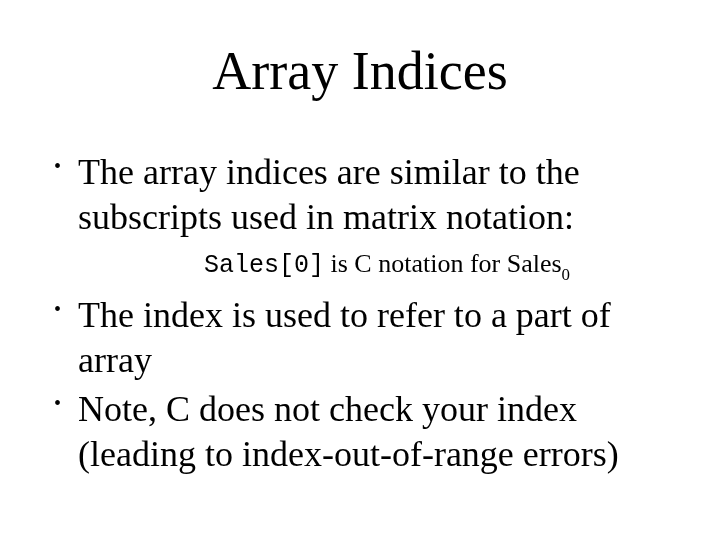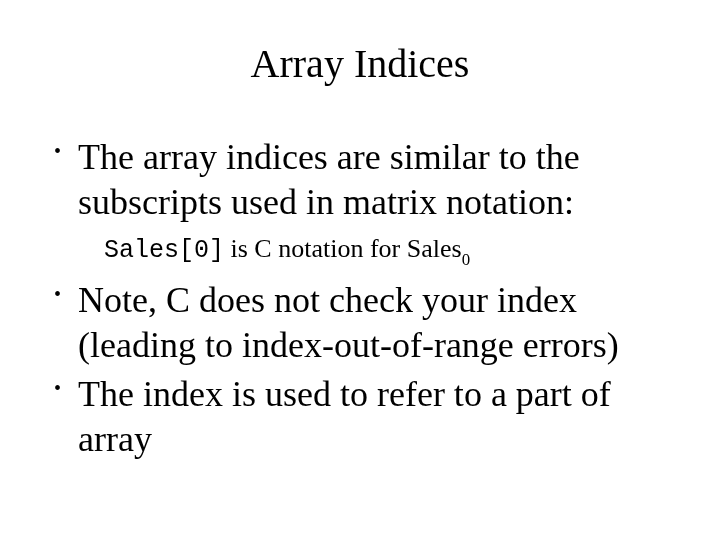--- a/index.html
+++ b/index.html
@@ -6,21 +6,21 @@
   body {
     width: 720px;
     height: 540px;
     background: #ffffff;
     font-family: "Times New Roman", Times, serif;
     color: #000000;
     padding: 40px 50px 40px 50px;
     overflow: hidden;
   }
   .title {
-    font-size: 40px;
+    font-size: 54px;
     text-align: center;
     margin-top: 0px;
     margin-bottom: 48px;
     font-weight: normal;
   }
   .bullets {
     list-style: none;
     padding-left: 0;
   }
   .bullets > li {
@@ -35,20 +35,21 @@
     position: absolute;
     left: 4px;
     top: 0;
     font-size: 20px;
     line-height: 32px;
   }
   .examples {
     margin-left: 54px;
     margin-top: 6px;
     margin-bottom: 8px;
+    text-align: center;
   }
   .example-line {
     font-size: 26px;
     line-height: 1.35;
   }
   .mono {
     font-family: "Courier New", Courier, monospace;
     font-size: 25px;
   }
   .sub {
@@ -67,15 +68,15 @@
   <li>The array indices are similar to the subscripts used in matrix notation:</li>
 </ul>
 
 <div class="examples">
   <div class="example-line">
     <span class="mono">Sales[0]</span><span> is C notation for Sales</span><span class="sub">0</span>
   </div>
 </div>
 
 <ul class="bullets">
+  <li>The index is used to refer to a part of array</li>
   <li>Note, C does not check your index (leading to index-out-of-range errors)</li>
-  <li>The index is used to refer to a part of array</li>
 </ul>
 
 </body></html>

